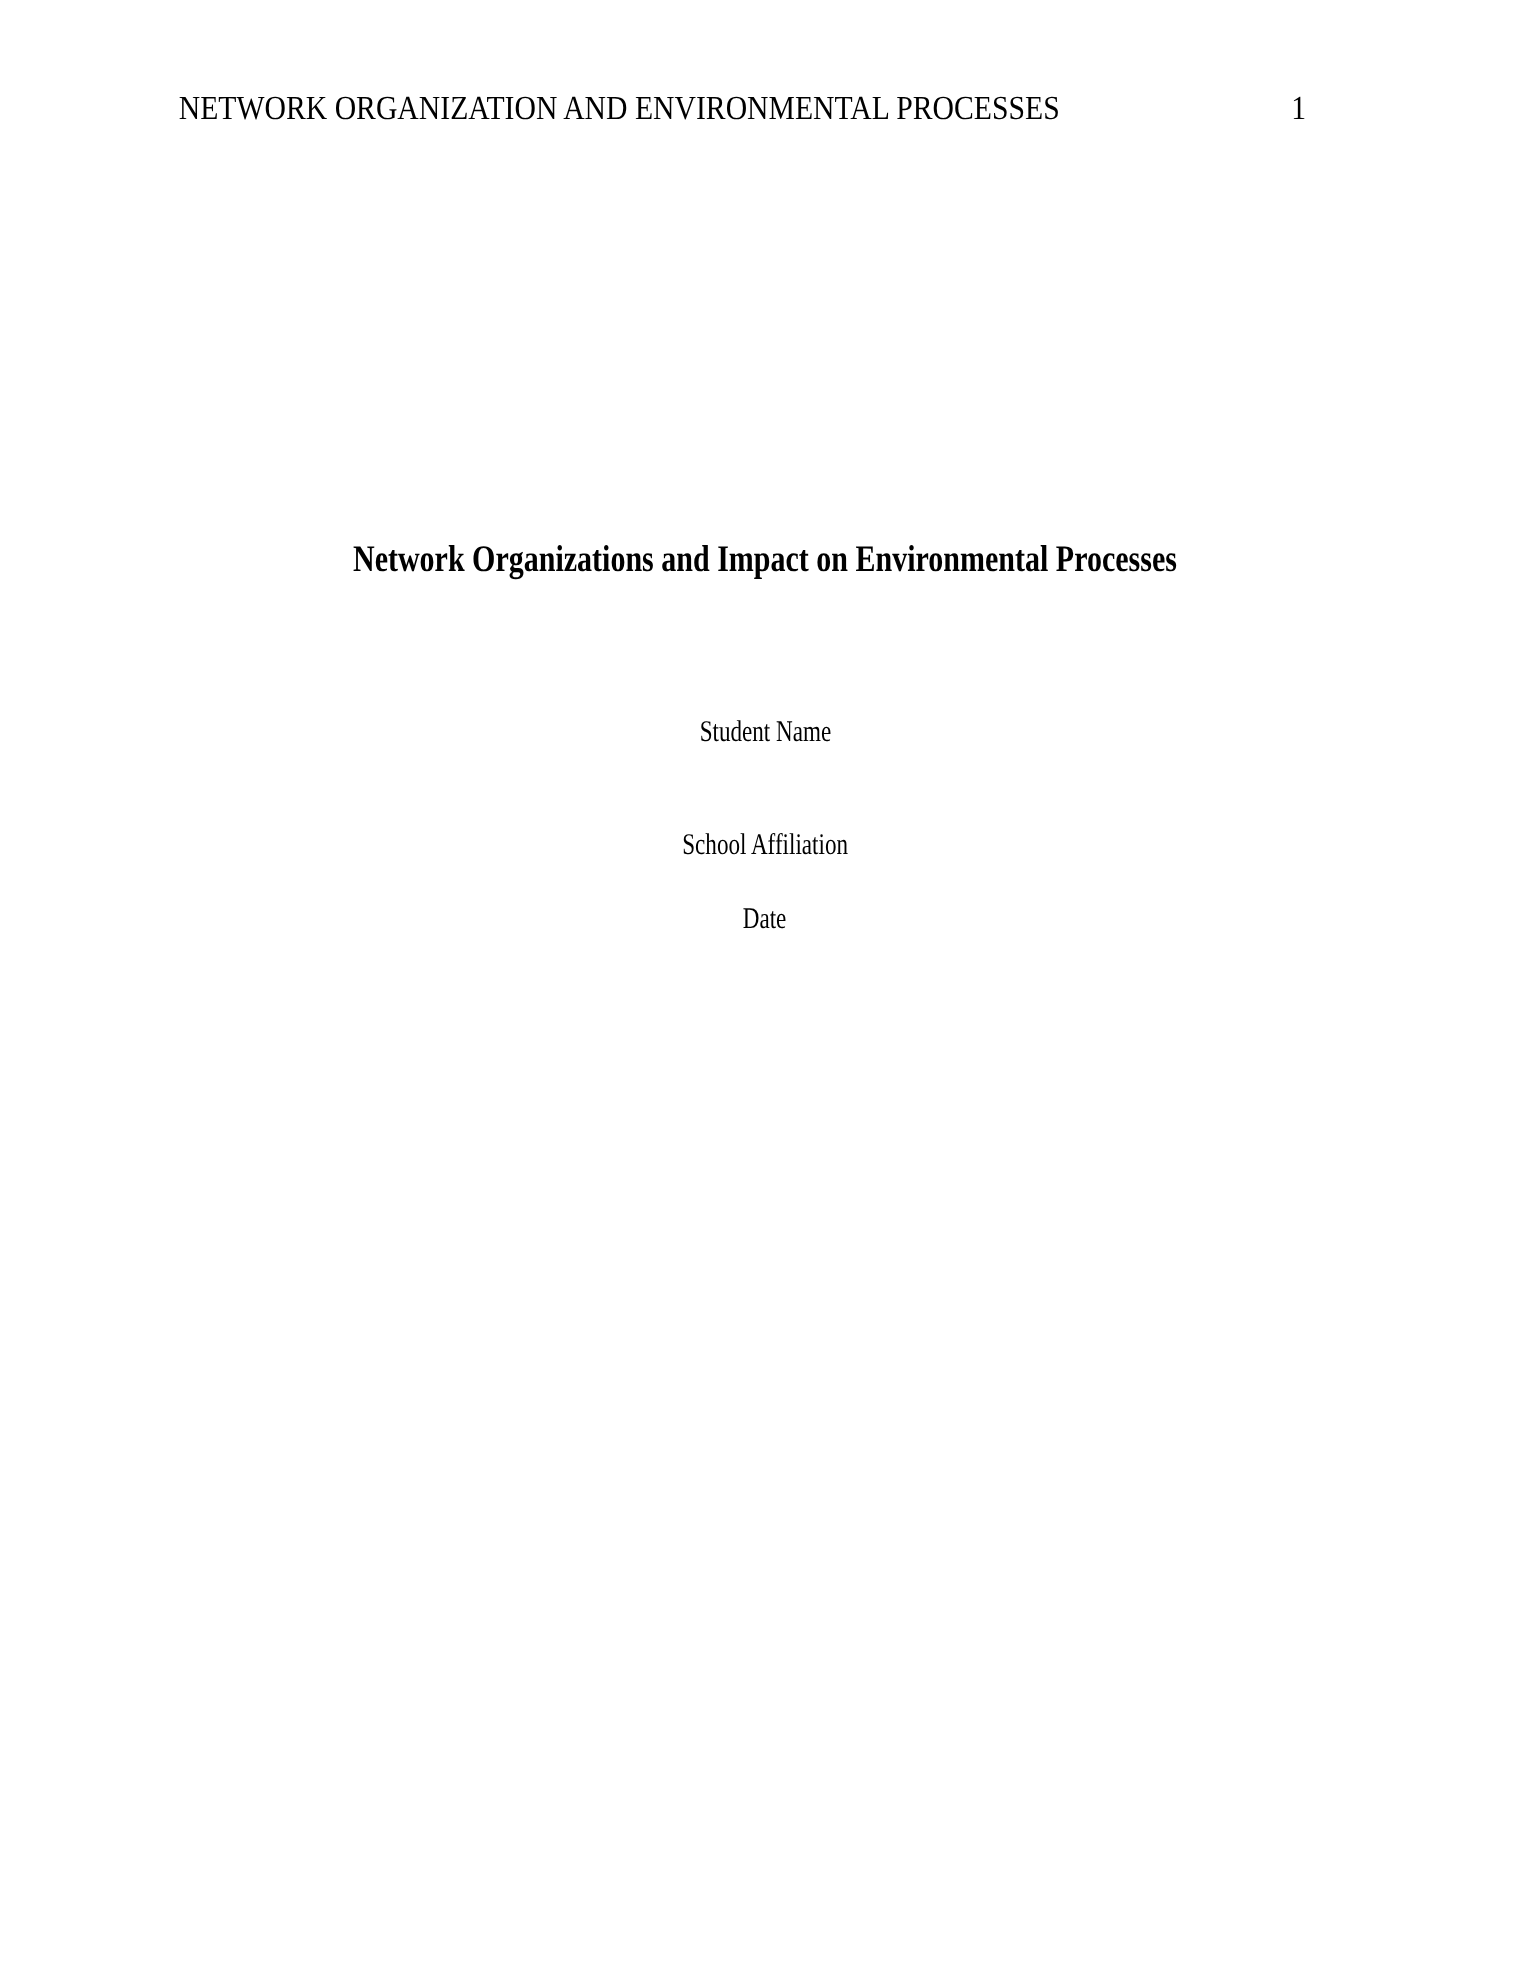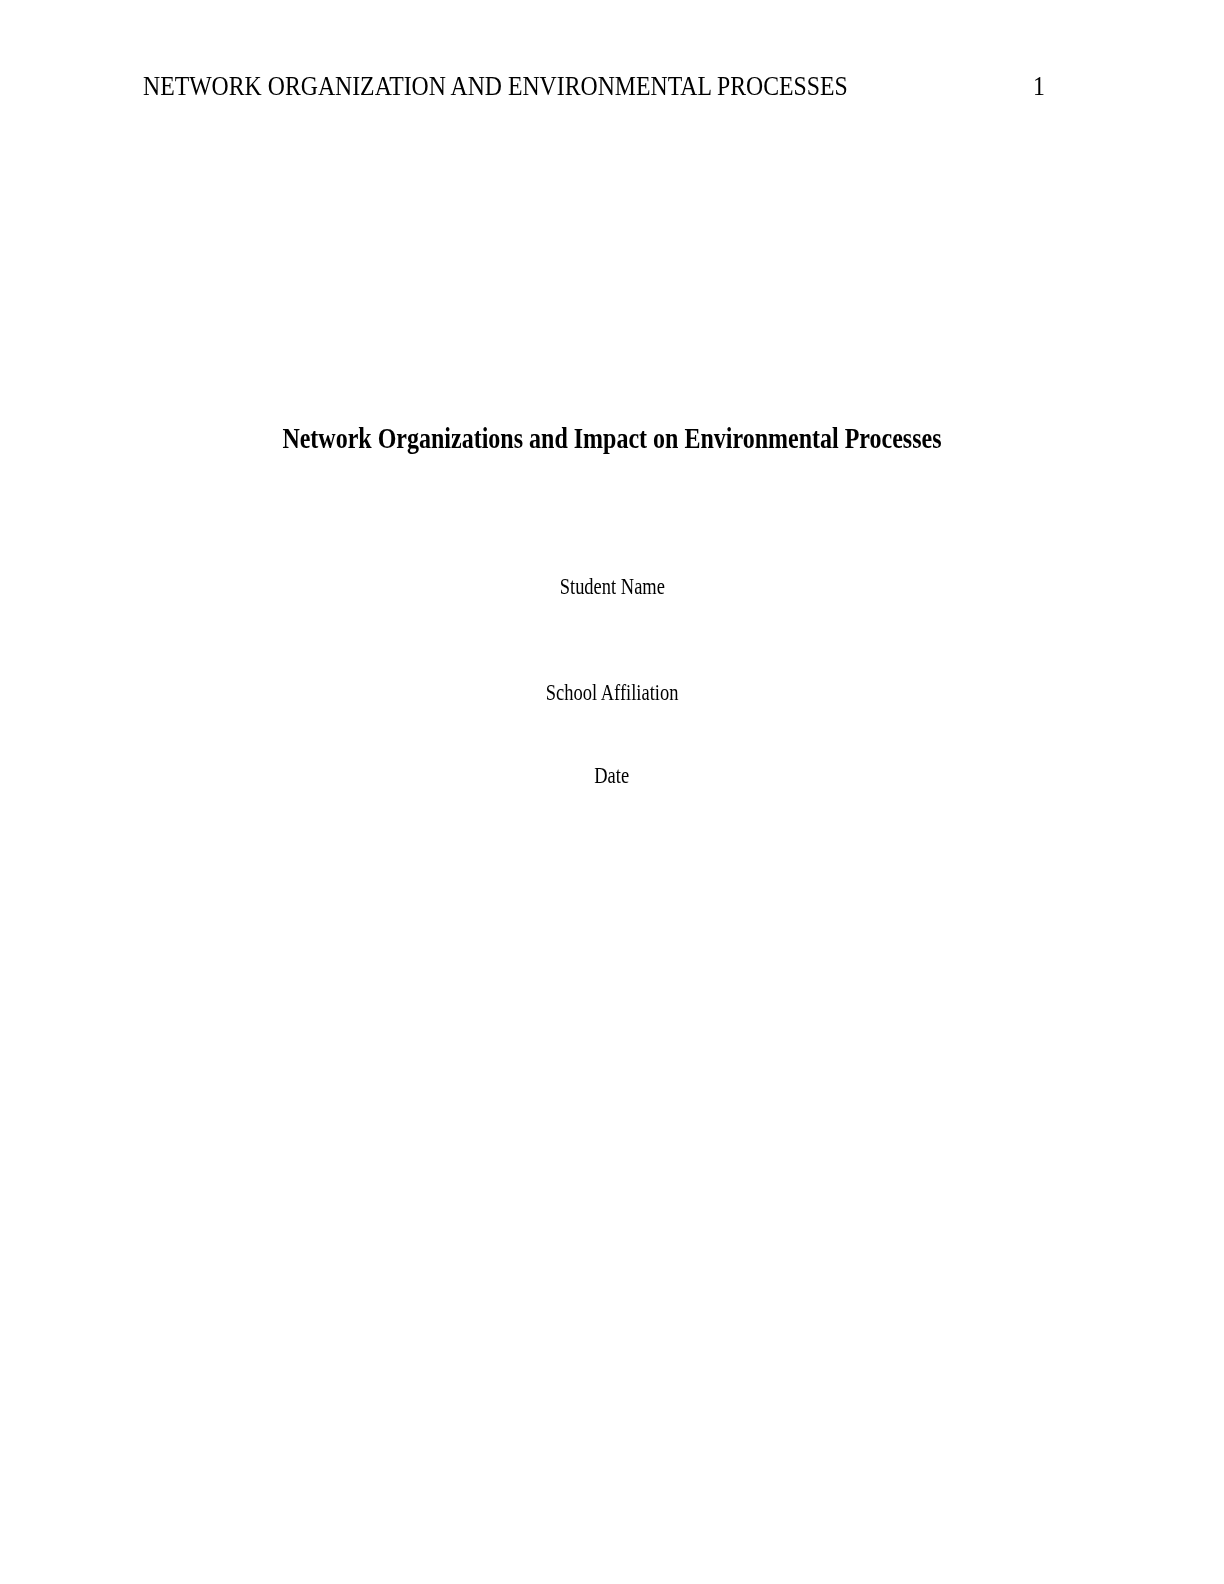--- a/index.html
+++ b/index.html
@@ -26,41 +26,41 @@
   }
   .page-number {
     position: absolute;
     top: 73px;
     left: 1033px;
     font-size: 27px;
     line-height: 1;
   }
   .title-line {
     position: absolute;
-    top: 423px;
+    top: 433px;
     left: 0;
     width: 1224px;
     text-align: center;
     font-size: 30px;
     font-weight: bold;
     line-height: 1;
     white-space: nowrap;
   }
   .center-line {
     position: absolute;
     left: 0;
     width: 1224px;
     text-align: center;
     font-size: 24px;
     line-height: 1;
     white-space: nowrap;
   }
   .line-student { top: 574px; }
-  .line-school  { top: 680px; }
-  .line-date    { top: 723px; margin-top: 40px; }
+  .line-school  { top: 664px; }
+  .line-date    { top: 723px; }
 
   
   .squeeze { display: inline-block; }
   .sq-header { transform: scaleX(0.88); transform-origin: left center; }
   .sq-title  { transform: scaleX(0.80); transform-origin: center center; }
   .sq-body   { transform: scaleX(0.77); transform-origin: center center; }
 </style>
 </head>
 <body>
 

